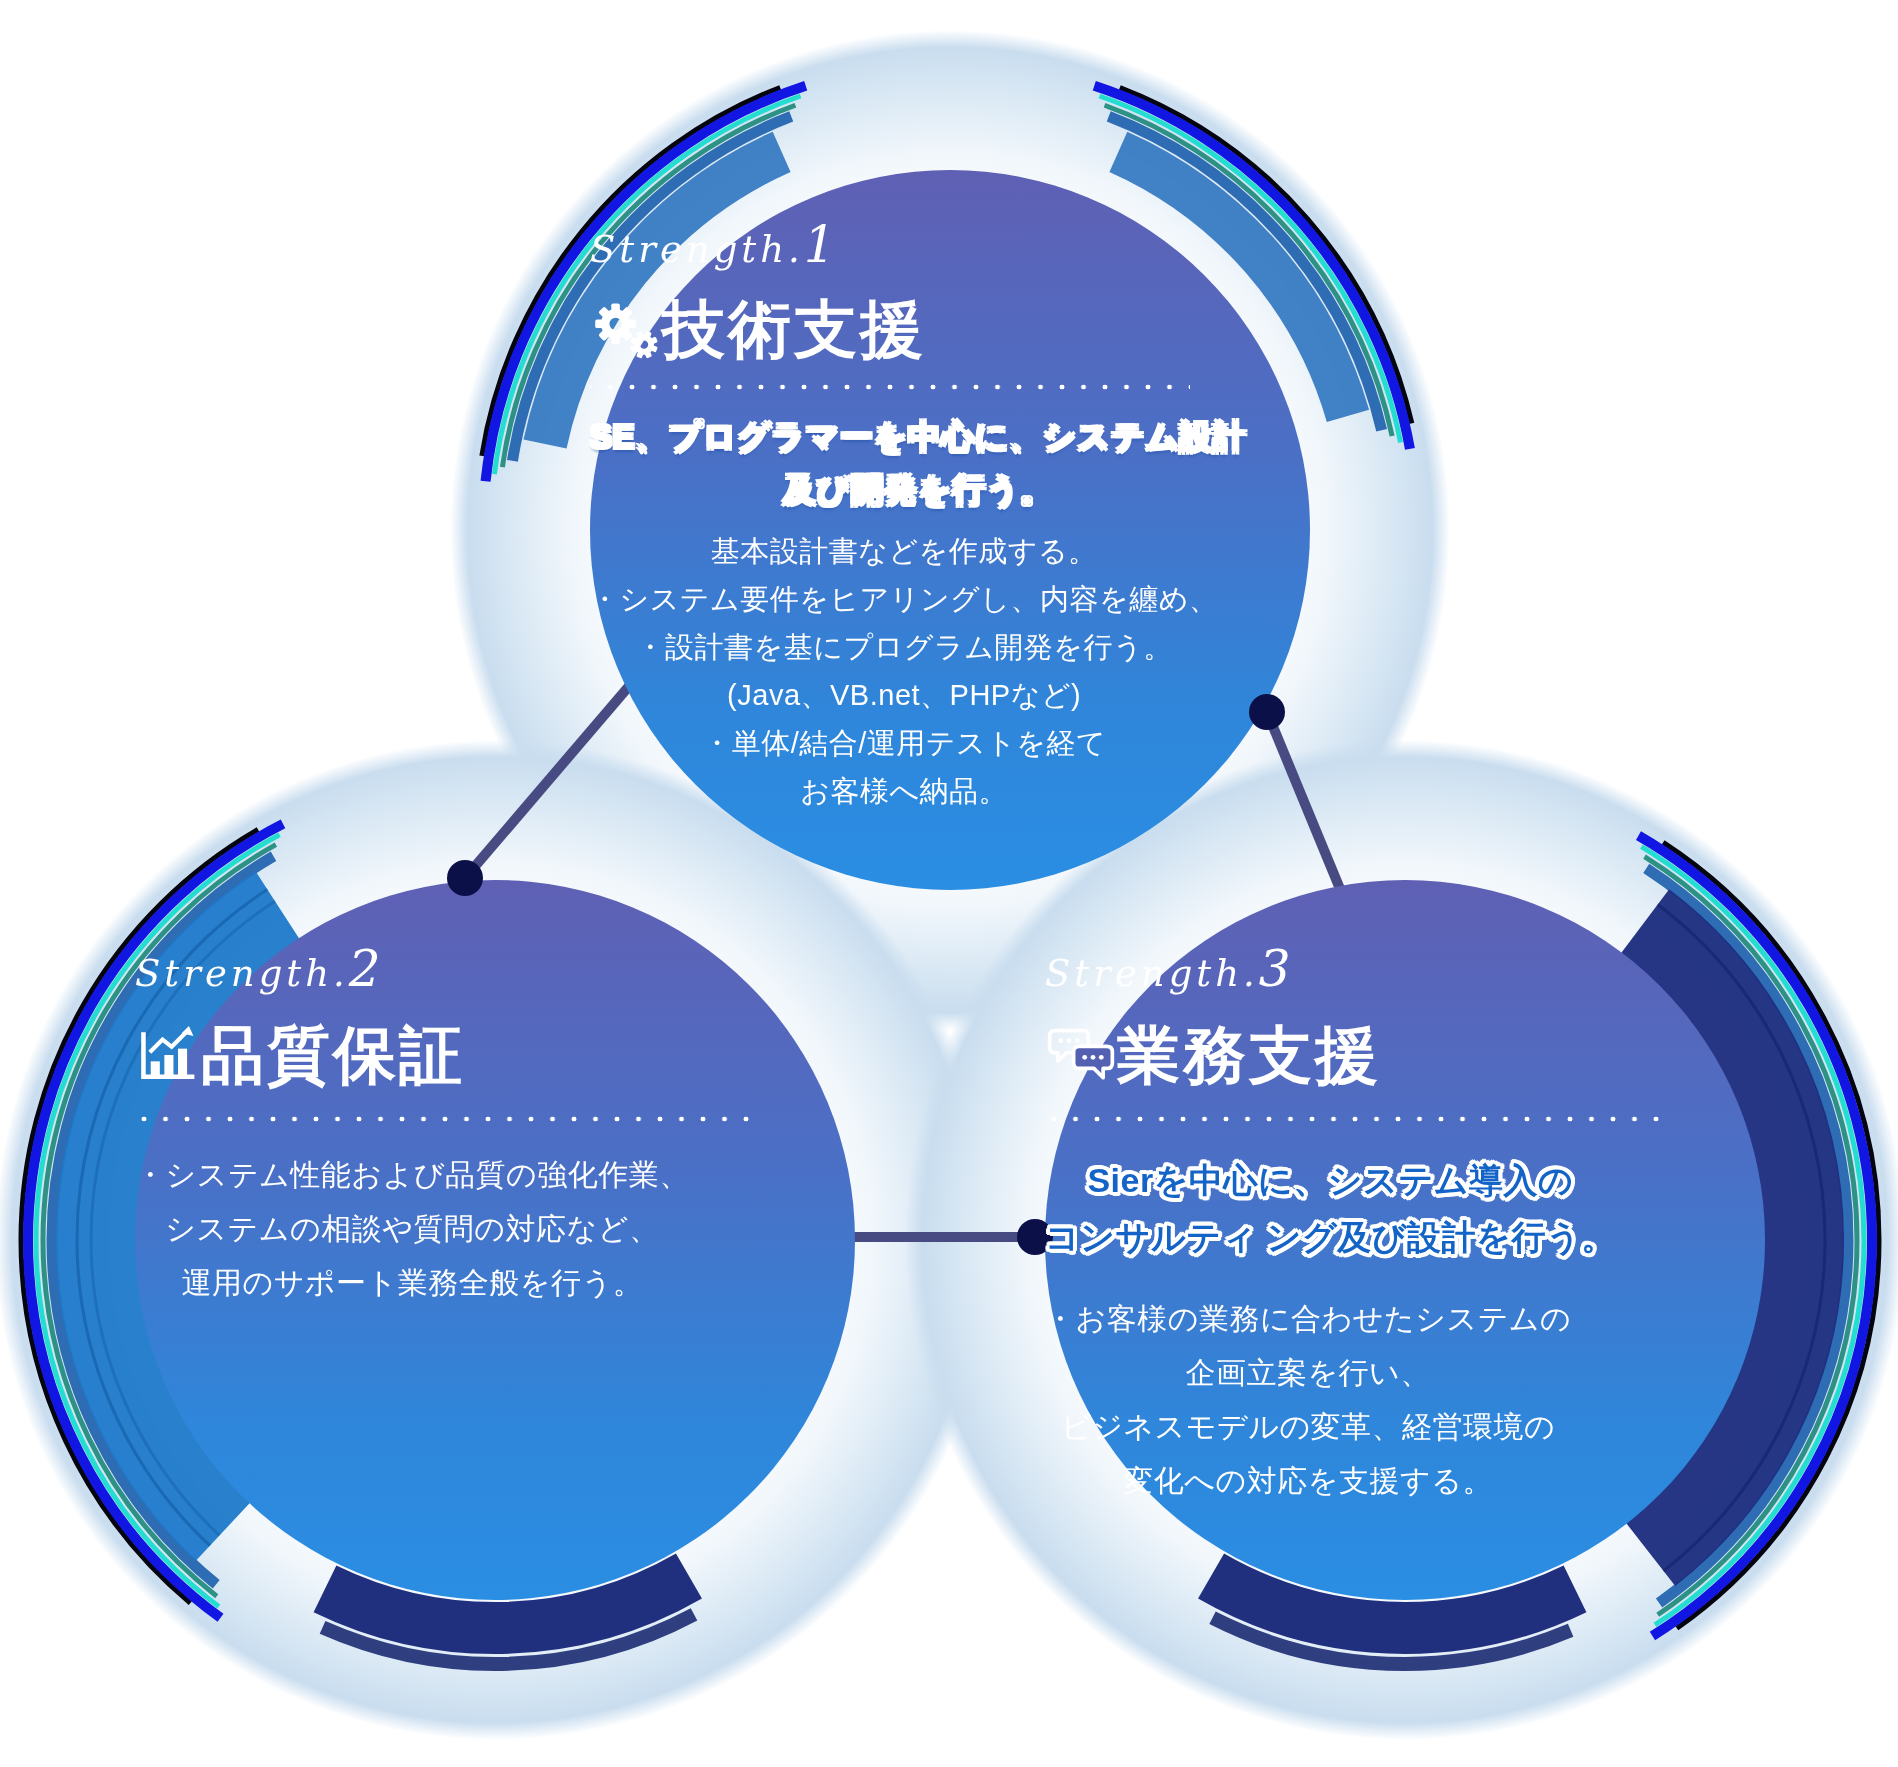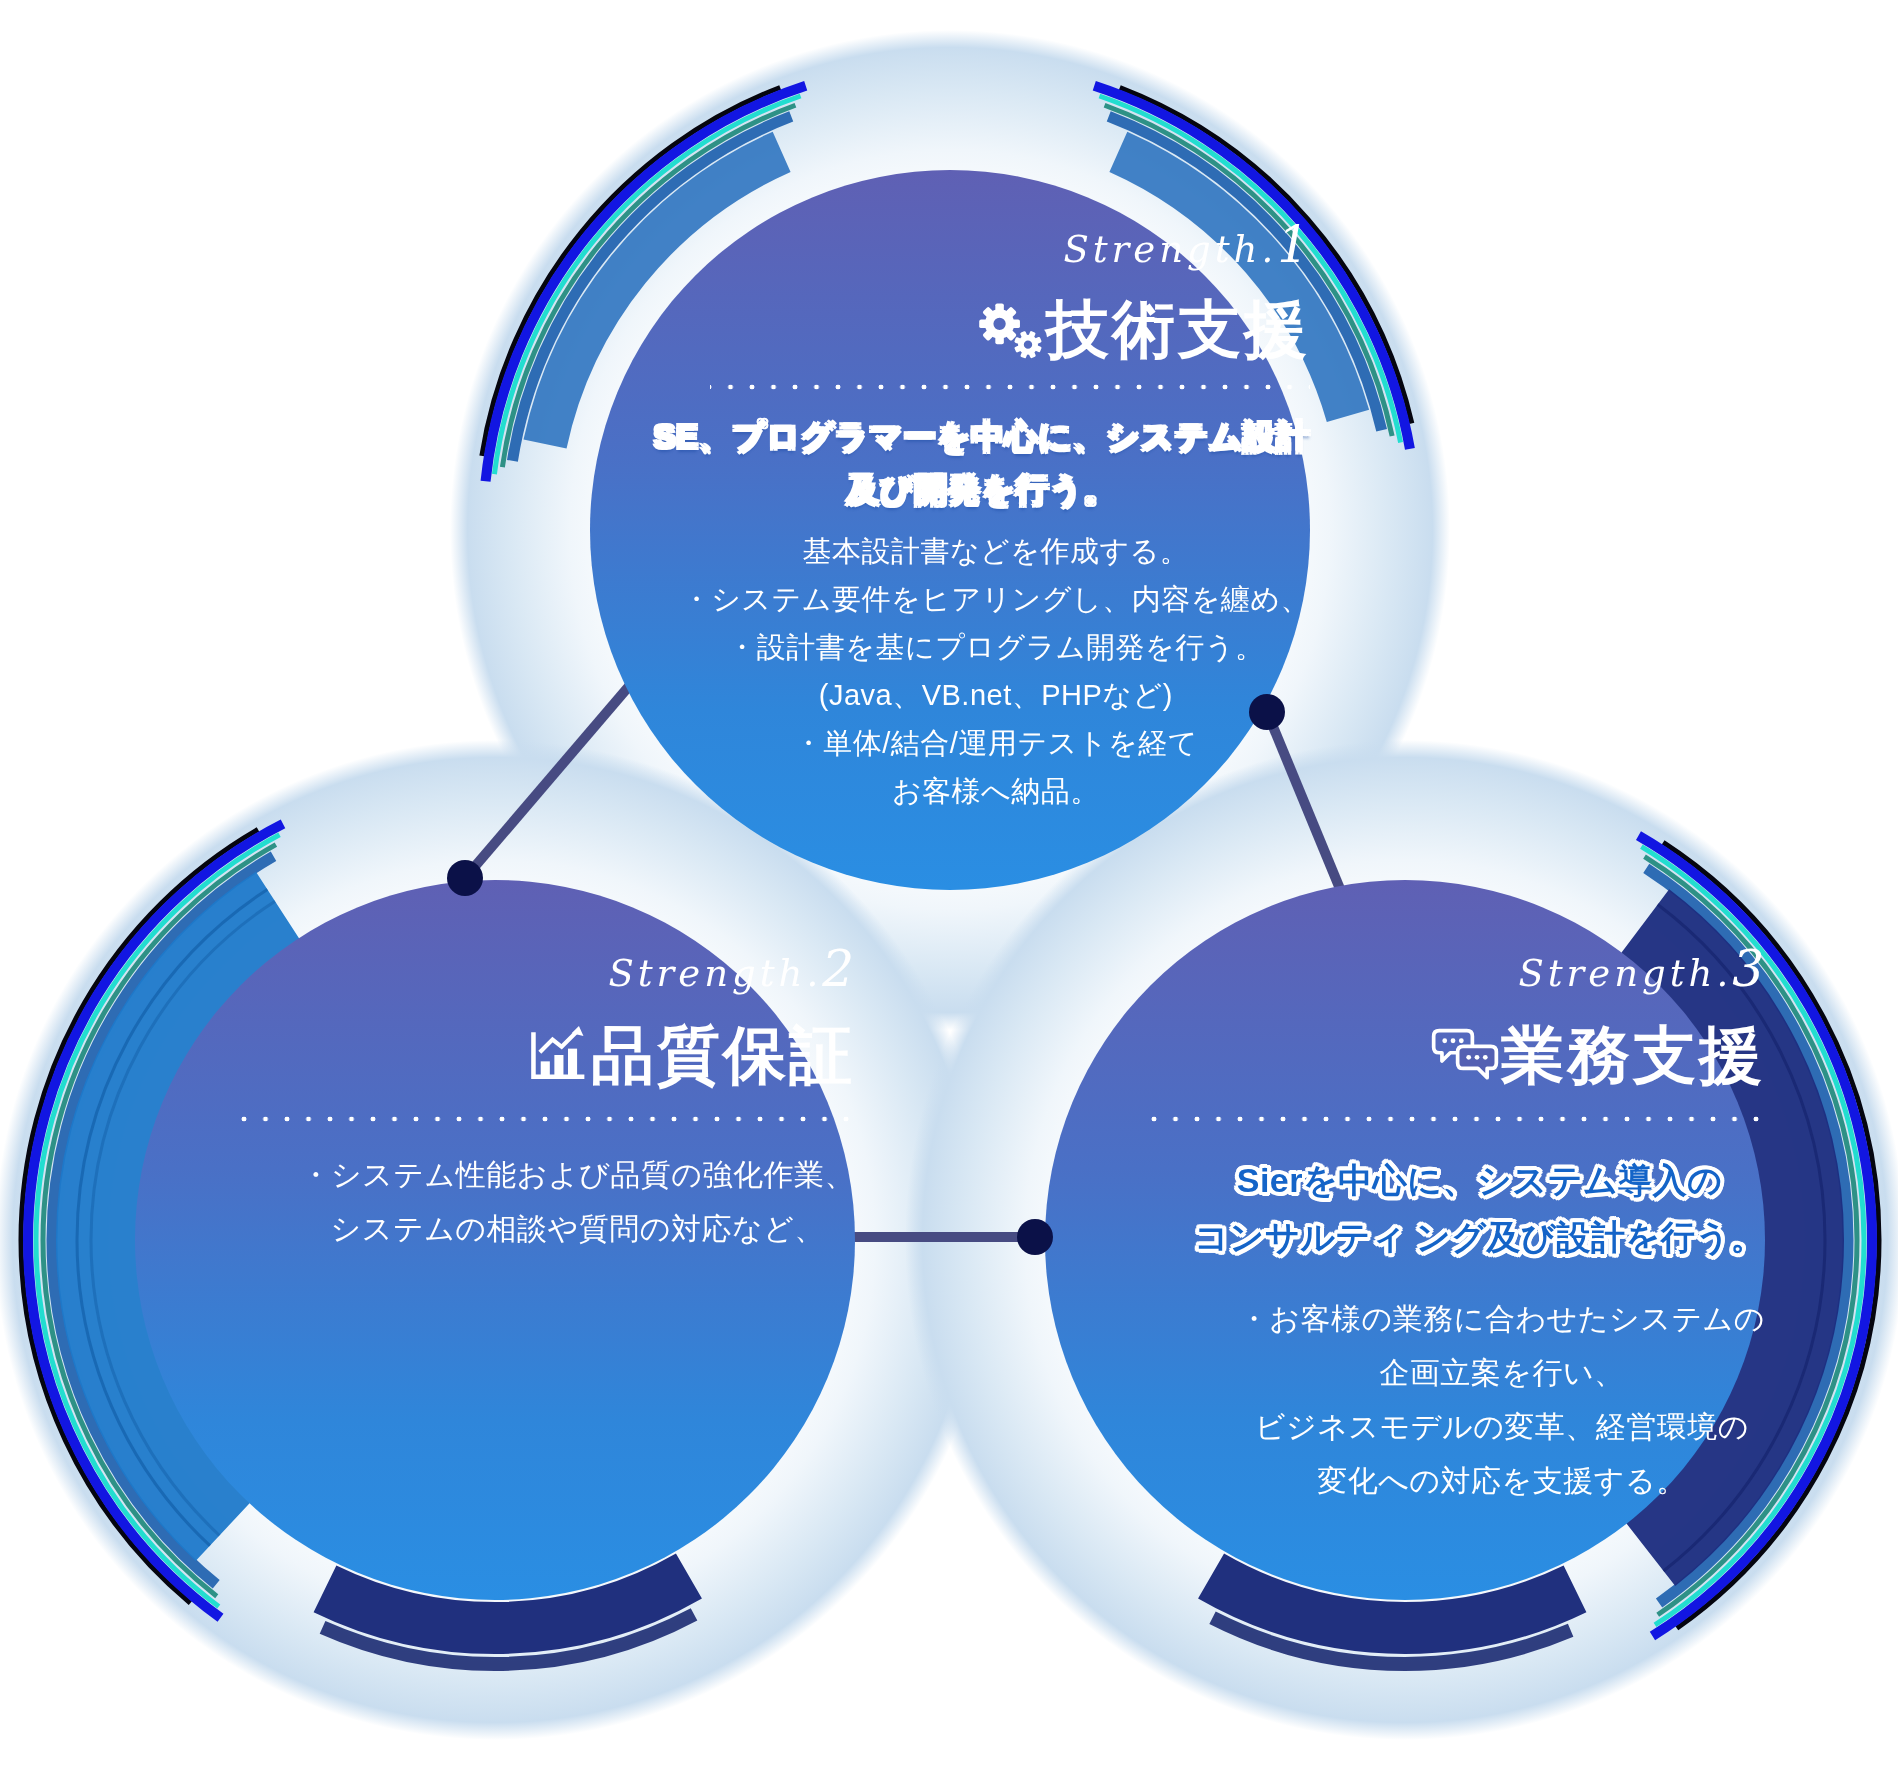--- a/index.html
+++ b/index.html
@@ -3,21 +3,21 @@
 <meta charset="utf-8">
 <style>
   html,body{margin:0;padding:0;background:#fff;}
   #canvas{
     position:relative;width:1898px;height:1767px;background:#fff;overflow:hidden;
     font-family:"Liberation Sans","DejaVu Sans",sans-serif;
   }
   #bg-svg{position:absolute;left:0;top:0;width:1898px;height:1767px;}
   .circle{
     position:absolute;width:720px;height:720px;border-radius:50%;
-    display:flex;flex-direction:column;align-items:flex-end;text-align:center;
+    display:flex;flex-direction:column;align-items:flex-start;text-align:center;
     color:#fff;box-sizing:border-box;
   }
   .c1{left:590px;top:170px;padding-top:44px;}
   .c2{left:135px;top:880px;padding-top:58px;}
   .c3{left:1045px;top:880px;padding-top:58px;}
   .strength-label{
     font-family:"DejaVu Serif","Liberation Serif",serif;
     font-style:italic;font-size:37px;letter-spacing:4px;color:#fff;line-height:1.25;
   }
   .strength-label .num{font-size:50px;letter-spacing:1px;}
@@ -201,20 +201,21 @@
         </g>
         <path d="M16 30 L30 16 L40 24 L56 8" fill="none" stroke="#fff" stroke-width="4.5"></path>
         <path d="M59 1 L64 12 L51 9 Z" fill="#fff"></path>
       </svg>
       <span class="circle-title">品質保証</span>
     </div>
     <div class="dots"></div>
     <div class="body-text">
       <div>・システム性能および品質の強化作業、</div>
       <div>システムの相談や質問の対応など、</div>
+      <div>運用のサポート業務全般を行う。</div>
     </div>
   </div>
 
   <div class="circle c3">
     <div class="strength-label"><span>Strength.</span><span class="num">3</span></div>
     <div class="title-row">
       <svg viewBox="0 0 78 64" width="72" height="59">
         <path d="M11 5 H41 Q47 5 47 11 V23 Q47 29 41 29 H23 L14 38 V29 H11 Q5 29 5 23 V11 Q5 5 11 5 Z" fill="none" stroke="#fff" stroke-width="4" stroke-linejoin="round"></path>
         <circle cx="17" cy="16" r="2.6" fill="#fff"></circle>
           <circle cx="26" cy="16" r="2.6" fill="#fff"></circle>

